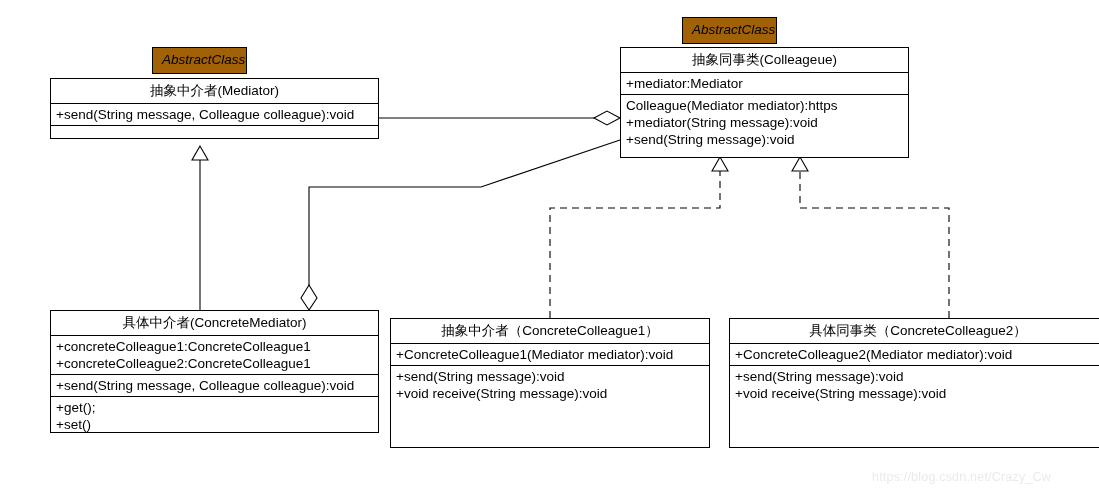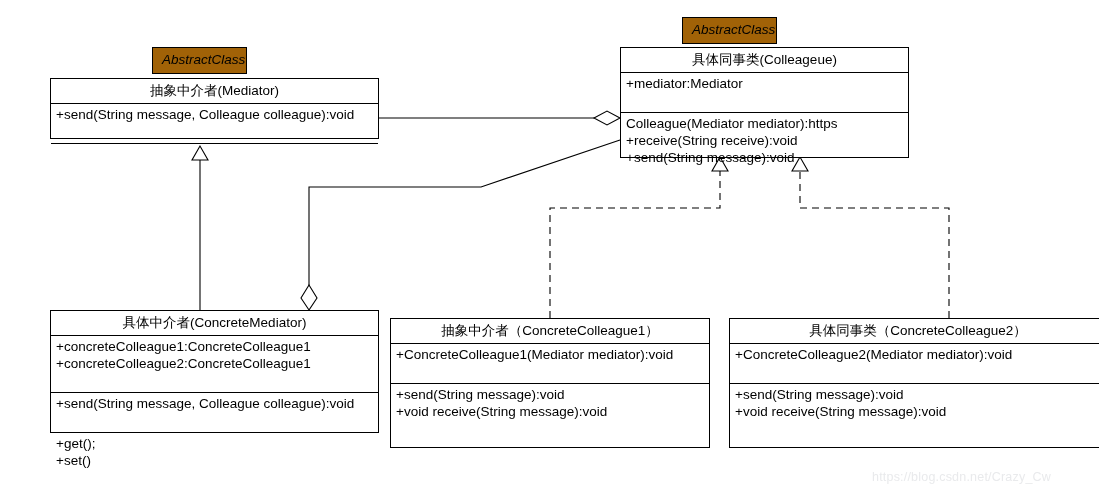--- a/index.html
+++ b/index.html
@@ -22,21 +22,21 @@
   .uml-box {
     position: absolute;
     box-sizing: border-box;
     border: 1px solid #000000;
     background: #ffffff;
     z-index: 3;
   }
   .uml-compartment {
     box-sizing: border-box;
     border-bottom: 1px solid #000000;
-    padding: 2px 5px 20px 5px;
+    padding: 2px 5px 2px 5px;
     font-size: 13.5px;
     line-height: 17px;
     color: #000000;
     white-space: nowrap;
   }
   .uml-compartment.last { border-bottom: none; }
   .uml-compartment.title {
     text-align: center;
     padding: 3px 5px 4px 5px;
   }
@@ -144,27 +144,27 @@
 
   <div class="uml-box" style="left:50px; top:78px; width:329px; height:61px;">
     <div class="uml-compartment title">抽象中介者(Mediator)</div>
     <div class="uml-compartment">
       <span class="uml-line">+send(String message, Colleague colleague):void</span>
     </div>
     <div class="uml-compartment last" style="height:21px;"></div>
   </div>
 
   <div class="uml-box" style="left:620px; top:47px; width:289px; height:111px;">
-    <div class="uml-compartment title">具体同事类(Colleageue)</div>
+    <div class="uml-compartment title">抽象同事类(Colleageue)</div>
     <div class="uml-compartment">
       <span class="uml-line">+mediator:Mediator</span>
     </div>
     <div class="uml-compartment last">
       <span class="uml-line">Colleague(Mediator mediator):https</span>
-      <span class="uml-line">+receive(String receive):void</span>
+      <span class="uml-line">+mediator(String message):void</span>
       <span class="uml-line">+send(String message):void</span>
     </div>
   </div>
 
   <div class="uml-box" style="left:50px; top:310px; width:329px; height:123px;">
     <div class="uml-compartment title">具体中介者(ConcreteMediator)</div>
     <div class="uml-compartment">
       <span class="uml-line">+concreteColleague1:ConcreteColleague1</span>
       <span class="uml-line">+concreteColleague2:ConcreteColleague1</span>
     </div>

